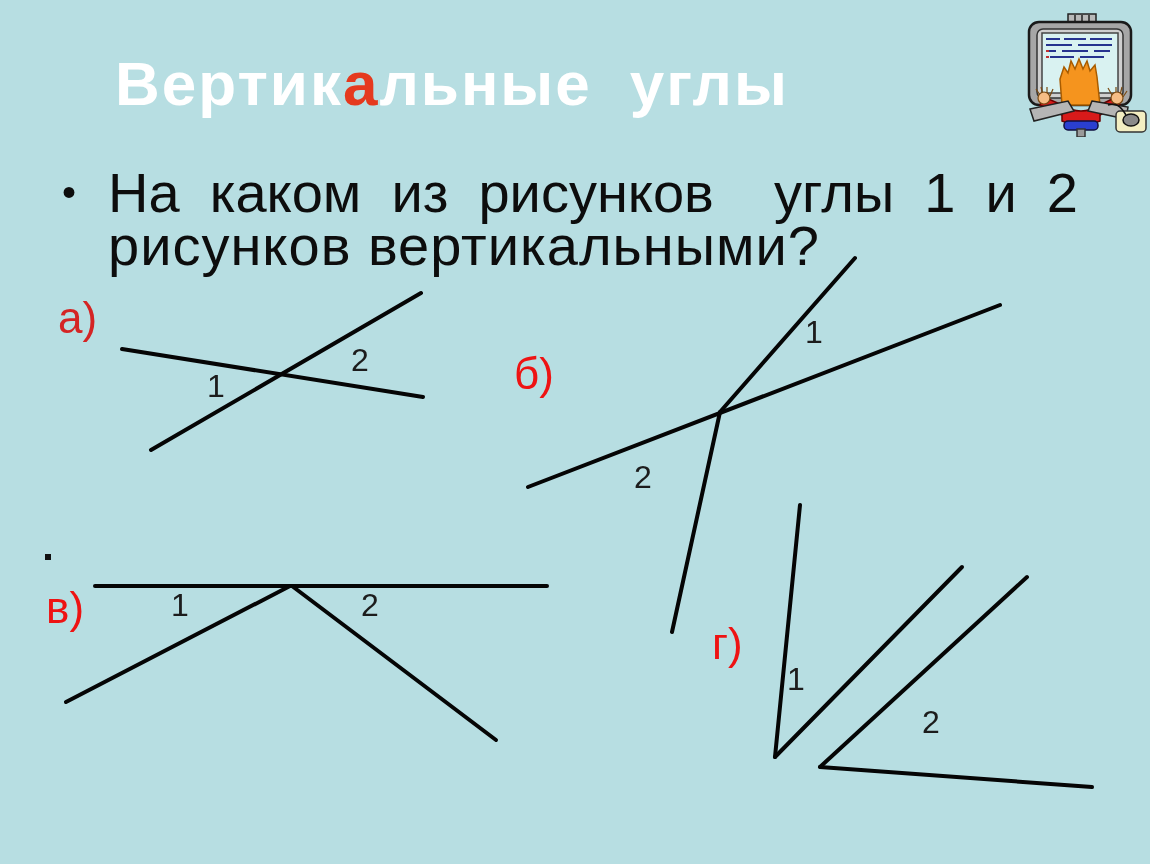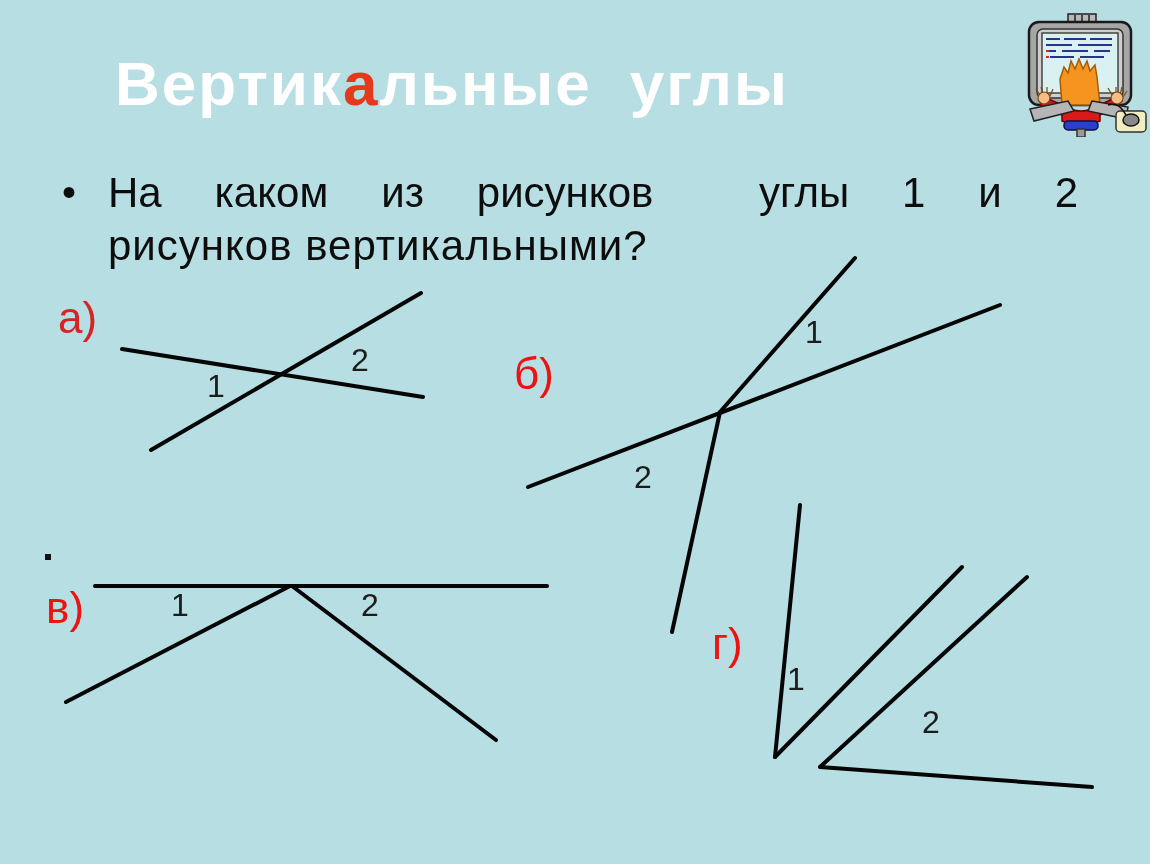--- a/index.html
+++ b/index.html
@@ -32,21 +32,21 @@
     display: flex;
     align-items: flex-start;
     color: #0d0d0d;
   }
   .q-bullet {
     width: 46px;
     flex: 0 0 46px;
     font-size: 40px;
     line-height: 53px;
   }
-  .q-text { flex: 1; font-size: 42px; line-height: 53px; }
+  .q-text { flex: 1; font-size: 56px; line-height: 53px; }
   .q-line1 {
     white-space: pre-wrap;
     text-align: justify;
     text-align-last: justify;
   }
   .q-line2 { text-align: left; letter-spacing: 1px; }
   .figures-layer { position: absolute; inset: 0; }
   .diagram-svg { position: absolute; left: 0; top: 0; }
   .fig-label {
     position: absolute;

